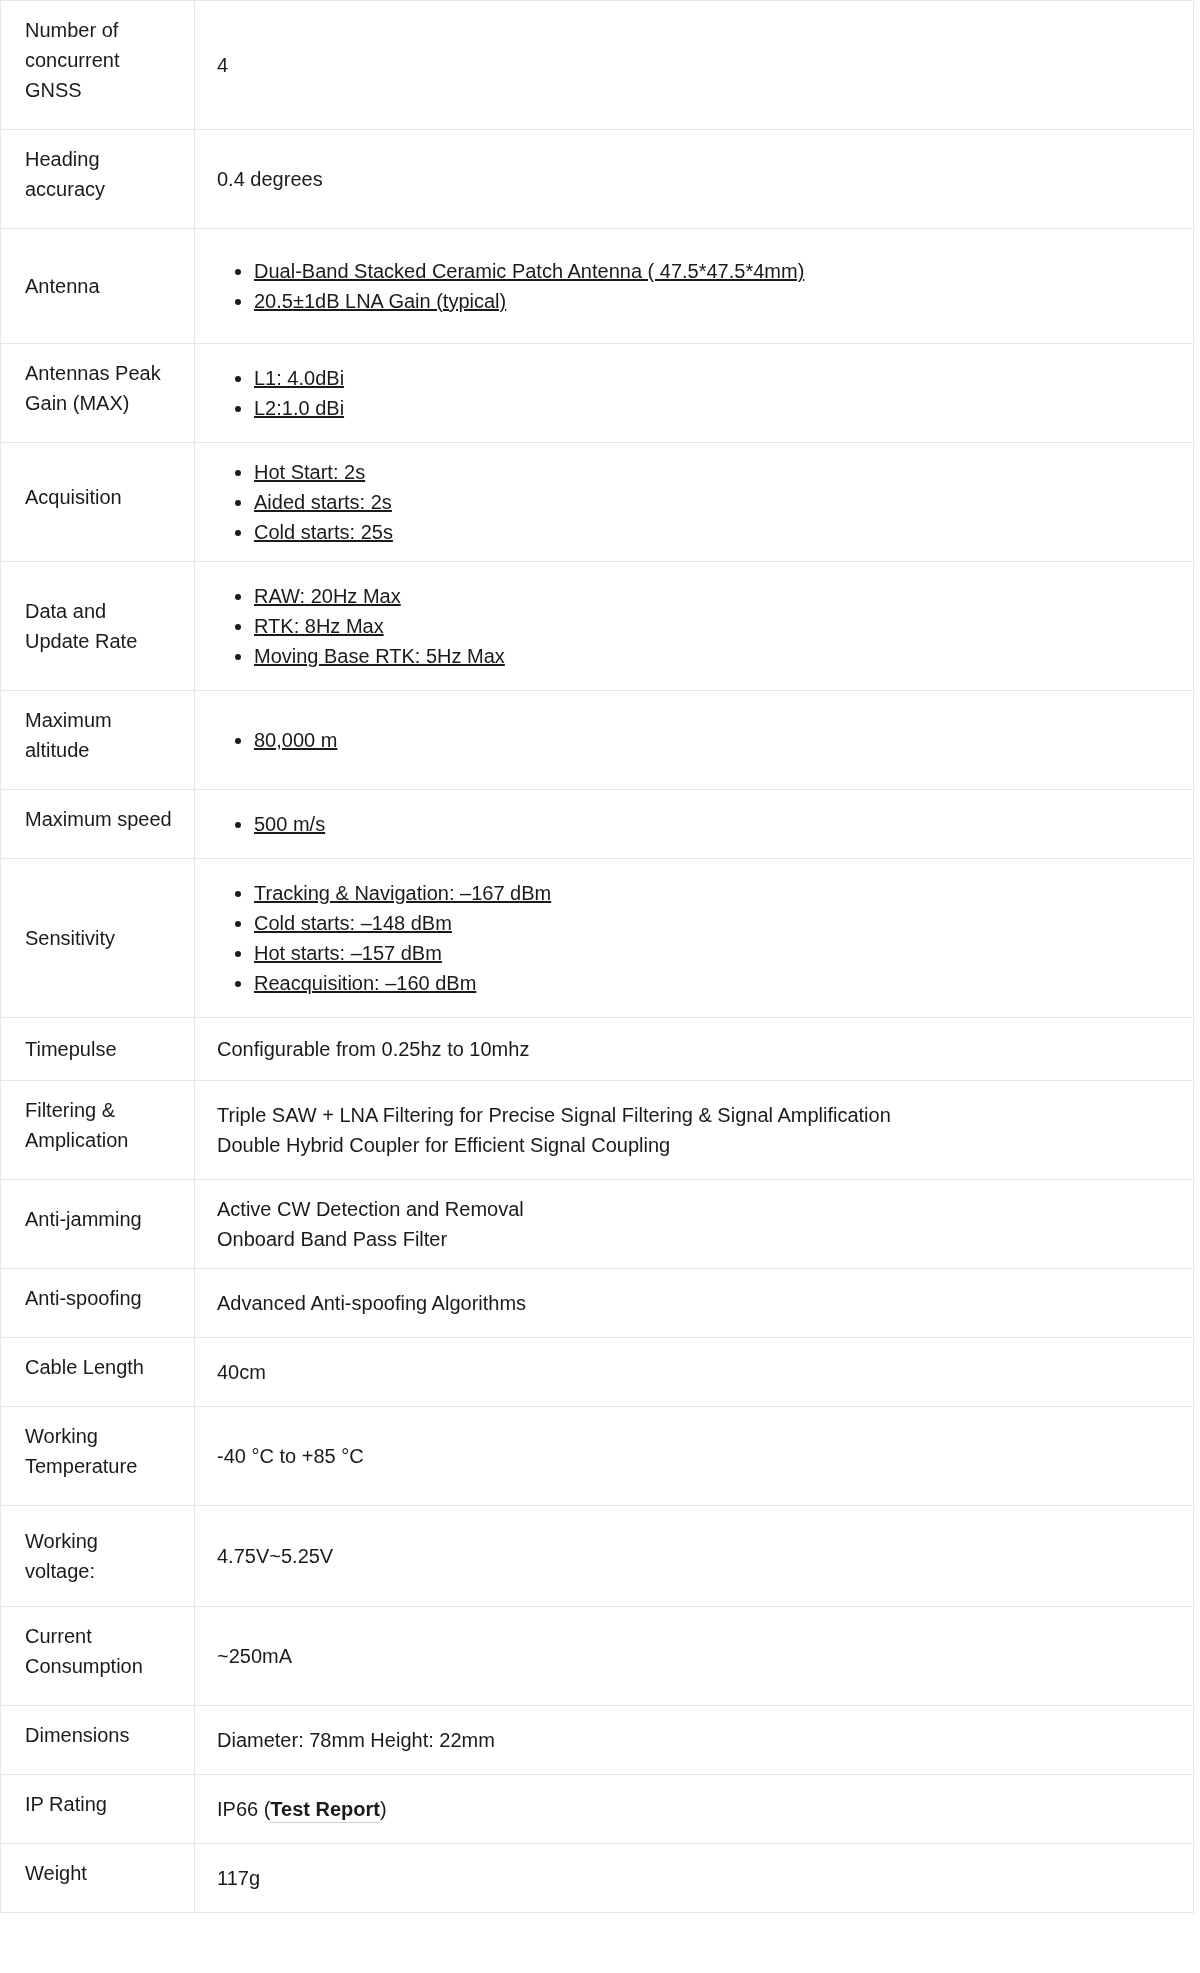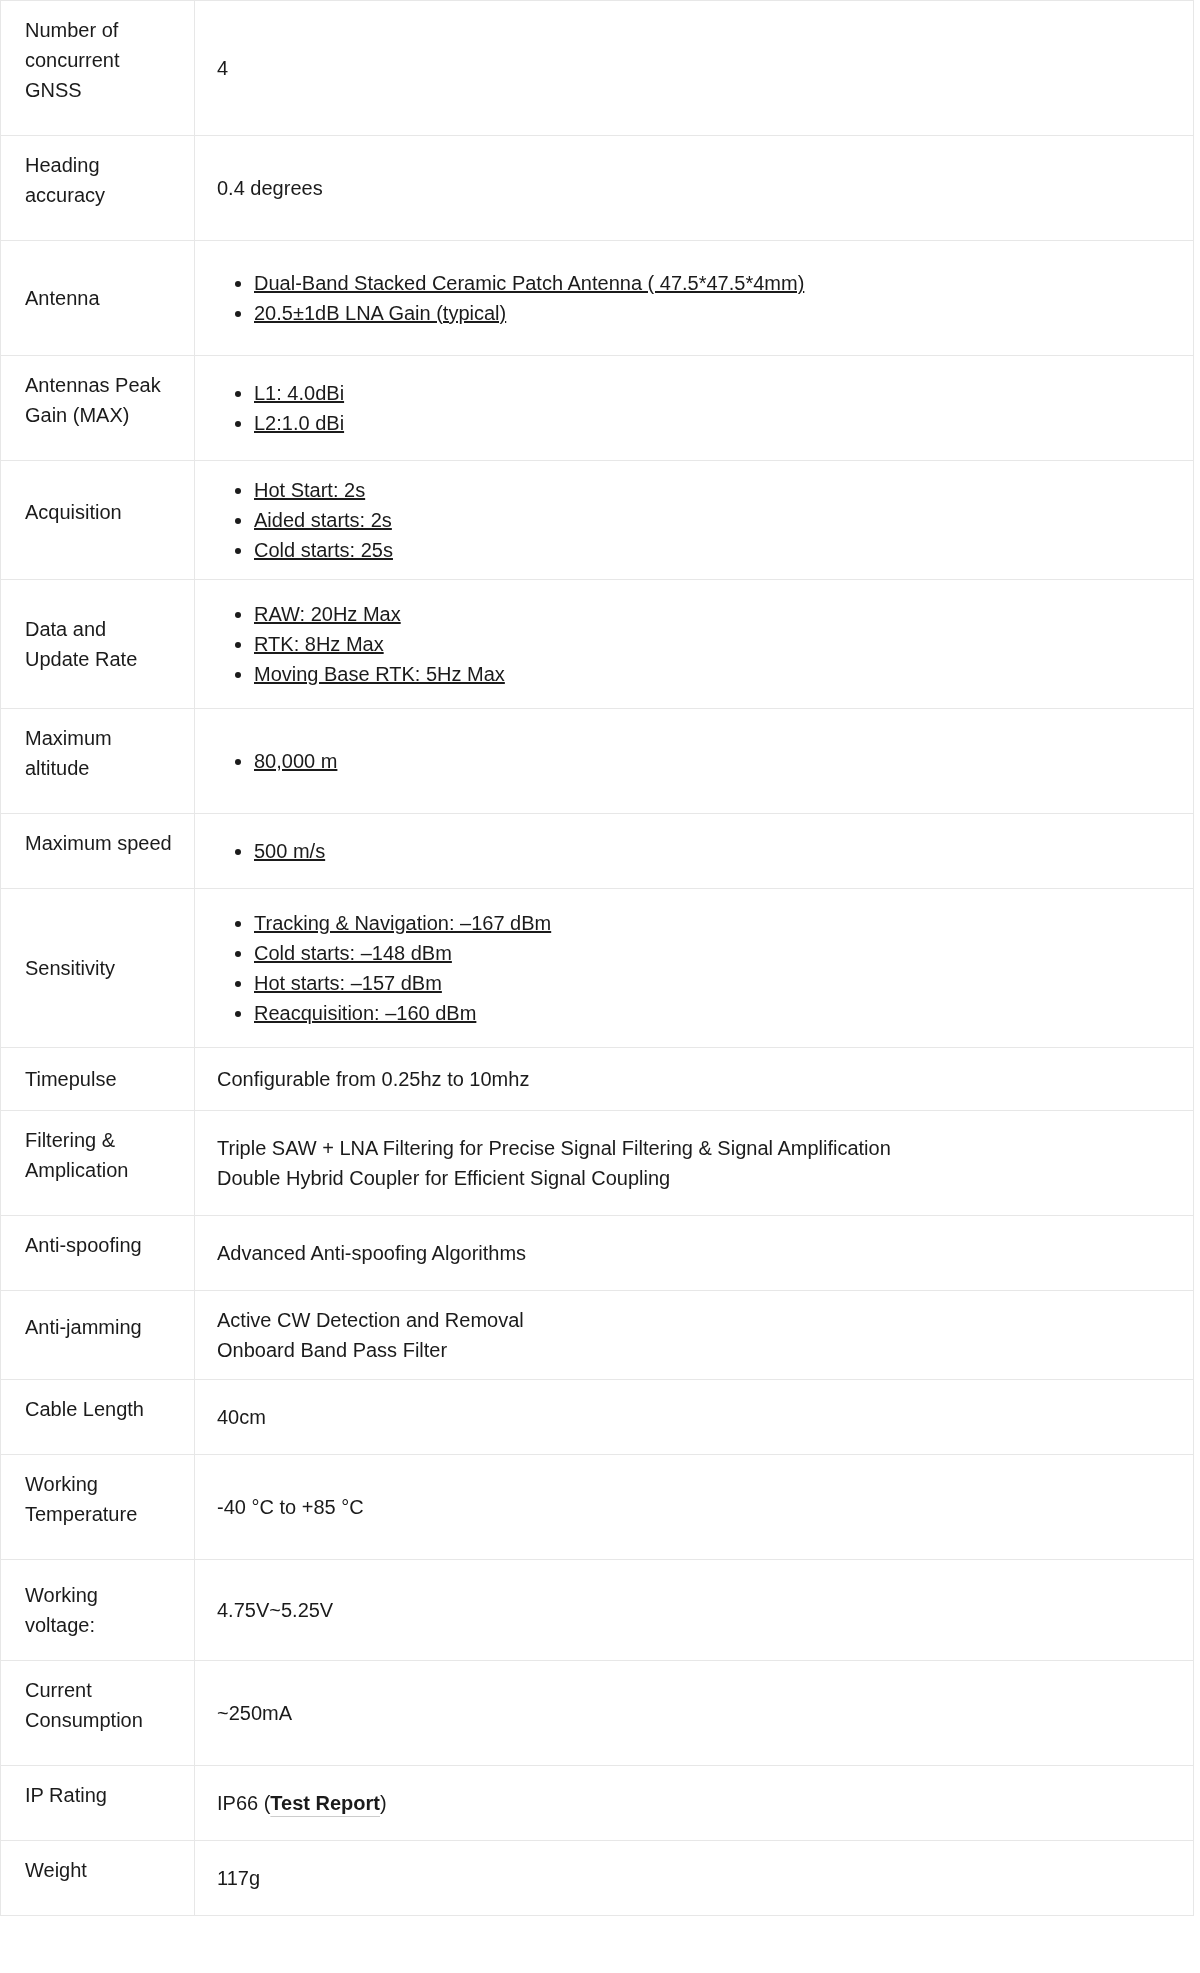--- a/index.html
+++ b/index.html
@@ -22,21 +22,21 @@
   .spec-table th,
   .spec-table td {
     border: 1px solid #e7e7e7;
     vertical-align: middle;
     text-align: left;
     font-weight: normal;
     line-height: 30px;
   }
   .spec-table th {
     width: 194px;
-    padding: 14px 10px 30px 24px;
+    padding: 14px 10px 24px 24px;
     box-sizing: border-box;
   }
   .spec-table td {
     padding: 14px 20px 14px 22px;
   }
   
   .spec-table tr:nth-child(3) th,  .spec-table tr:nth-child(3) td  { padding-top: 27px; padding-bottom: 27px; }
   .spec-table tr:nth-child(6) th,  .spec-table tr:nth-child(6) td  { padding-top: 19px; padding-bottom: 19px; }
   .spec-table tr:nth-child(9) th,  .spec-table tr:nth-child(9) td  { padding-top: 19px; padding-bottom: 19px; }
   .spec-table tr:nth-child(10) th, .spec-table tr:nth-child(10) td { padding-top: 16px; padding-bottom: 16px; }
@@ -182,37 +182,37 @@
           <span class="label-line">Filtering &amp;</span>
           <span class="label-line">Amplication</span>
         </th>
         <td>
           <span class="value-line">Triple SAW + LNA Filtering for Precise Signal Filtering &amp; Signal Amplification</span>
           <span class="value-line">Double Hybrid Coupler for Efficient Signal Coupling</span>
         </td>
       </tr>
       <tr>
         <th>
-          <span class="label-line">Anti-spoofing</span>
-        </th>
-        <td>
-          <span class="value-line">Advanced Anti-spoofing Algorithms</span>
-        </td>
-      </tr>
-      <tr>
-        <th>
           <span class="label-line">Anti-jamming</span>
         </th>
         <td>
           <span class="value-line">Active CW Detection and Removal</span>
           <span class="value-line">Onboard Band Pass Filter</span>
         </td>
       </tr>
       <tr>
         <th>
+          <span class="label-line">Anti-spoofing</span>
+        </th>
+        <td>
+          <span class="value-line">Advanced Anti-spoofing Algorithms</span>
+        </td>
+      </tr>
+      <tr>
+        <th>
           <span class="label-line">Cable Length</span>
         </th>
         <td>
           <span class="value-line">40cm</span>
         </td>
       </tr>
       <tr>
         <th>
           <span class="label-line">Working</span>
           <span class="label-line">Temperature</span>
@@ -234,20 +234,28 @@
         <th>
           <span class="label-line">Current</span>
           <span class="label-line">Consumption</span>
         </th>
         <td>
           <span class="value-line">~250mA</span>
         </td>
       </tr>
       <tr>
         <th>
+          <span class="label-line">Dimensions</span>
+        </th>
+        <td>
+          <span class="value-line">Diameter: 78mm Height: 22mm</span>
+        </td>
+      </tr>
+      <tr>
+        <th>
           <span class="label-line">IP Rating</span>
         </th>
         <td><span>IP66 (</span><a href="#" class="report-link">Test Report</a><span>)</span></td>
       </tr>
       <tr>
         <th>
           <span class="label-line">Weight</span>
         </th>
         <td>
           <span class="value-line">117g</span>

